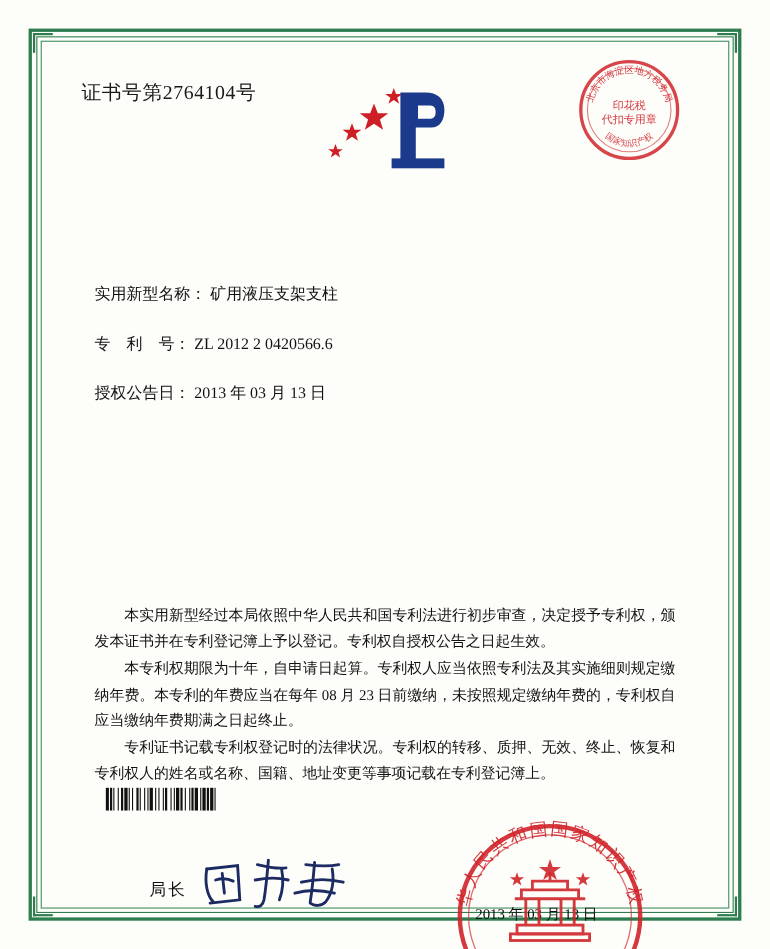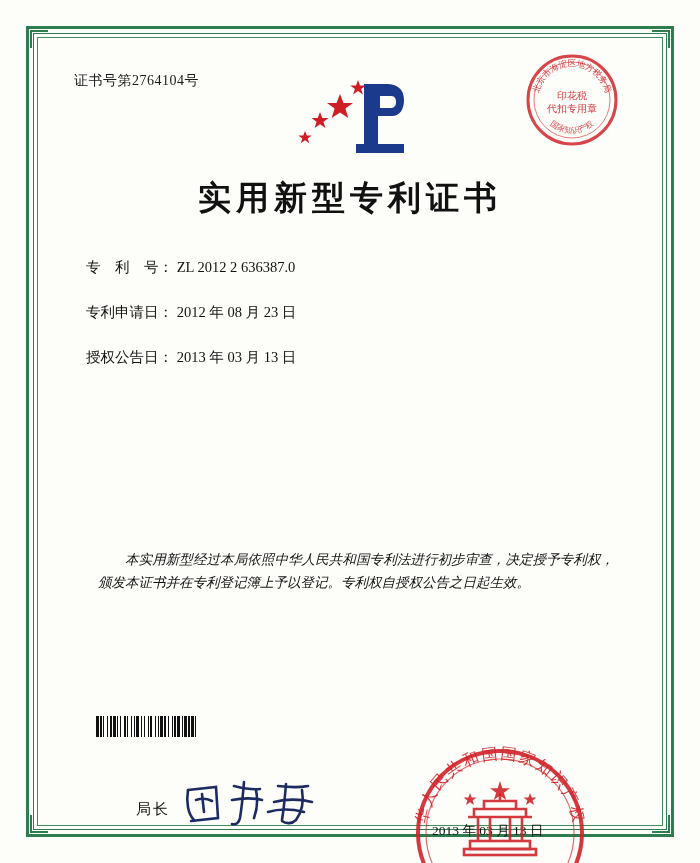--- a/index.html
+++ b/index.html
@@ -56,21 +56,21 @@
   }
   .corner.tl { left: 30px; top: 30px; border-right: none; border-bottom: none; }
   .corner.tr { right: 30px; top: 30px; border-left: none; border-bottom: none; }
   .corner.bl { left: 30px; bottom: 30px; border-right: none; border-top: none; }
   .corner.br { right: 30px; bottom: 30px; border-left: none; border-top: none; }
 
   .cert-number {
     position: absolute;
     left: 74px;
     top: 72px;
-    font-size: 14px;
+    font-size: 18px;
     color: #1a1a1a;
     letter-spacing: 0.5px;
   }
 
   
   .logo {
     position: absolute;
     left: 296px;
     top: 76px;
     width: 110px;
@@ -113,23 +113,22 @@
     position: absolute;
     left: 86px;
     top: 548px;
     width: 528px;
     font-size: 13.5px;
     line-height: 1.72;
     color: #111;
     text-align: justify;
   }
   .body-text p {
-    margin: 0 0 2px 12px;
+    margin: 0 0 2px 0;
     text-indent: 2em;
-    font-style: italic;
   }
 
   
   .barcode {
     position: absolute;
     left: 96px;
     top: 716px;
     width: 185px;
     height: 21px;
     overflow: hidden;
@@ -202,39 +201,40 @@
       <polygon points="44,18 47.5,27 57,27 49.4,32.6 52.3,42 44,36.4 35.7,42 38.6,32.6 31,27 40.5,27"></polygon>
       <polygon points="24,36 26.3,42 32.6,42 27.5,45.7 29.4,52 24,48.3 18.6,52 20.5,45.7 15.4,42 21.7,42"></polygon>
       <polygon points="9,55 10.8,59.6 15.7,59.6 11.7,62.5 13.2,67.2 9,64.3 4.8,67.2 6.3,62.5 2.3,59.6 7.2,59.6"></polygon>
       <polygon points="62,4 64,9.5 69.8,9.5 65.1,12.9 66.9,18.4 62,15 57.1,18.4 58.9,12.9 54.2,9.5 60,9.5"></polygon>
     </g>
     <path d="M68 8 L68 76 L82 76 L82 40 L96 40 C104 40 108 33 108 24 C108 13 101 8 91 8 Z" fill="#1b3a8c"></path>
     <path d="M84 20 L95 20 C99 20 100 23 100 26 C100 30 98 32 94 32 L84 32 Z" fill="#fdfdfa"></path>
     <rect x="60" y="68" width="48" height="9" fill="#1b3a8c"></rect>
   </svg>
 
-  <div class="title">实用新型专利证书</div>
 
   <div class="fields">
     <div class="field">
-      <span class="lbl">专　利　号：</span>
-      <span class="val">ZL 2012 2 636387.0</span>
+      <span class="lbl">实用新型名称：</span>
+      <span class="val">矿用液压支架支柱</span>
     </div>
     <div class="field">
-      <span class="lbl">专利申请日：</span>
-      <span class="val">2012 年 08 月 23 日</span>
+      <span class="lbl">专　利　号：</span>
+      <span class="val">ZL 2012 2 0420566.6</span>
     </div>
     <div class="field">
       <span class="lbl">授权公告日：</span>
       <span class="val">2013 年 03 月 13 日</span>
     </div>
   </div>
 
   <div class="body-text">
     <p>本实用新型经过本局依照中华人民共和国专利法进行初步审查，决定授予专利权，颁发本证书并在专利登记簿上予以登记。专利权自授权公告之日起生效。</p>
+    <p>本专利权期限为十年，自申请日起算。专利权人应当依照专利法及其实施细则规定缴纳年费。本专利的年费应当在每年 08 月 23 日前缴纳，未按照规定缴纳年费的，专利权自应当缴纳年费期满之日起终止。</p>
+    <p>专利证书记载专利权登记时的法律状况。专利权的转移、质押、无效、终止、恢复和专利权人的姓名或名称、国籍、地址变更等事项记载在专利登记簿上。</p>
   </div>
 
   <div class="barcode"><i style="width:3px"></i><i style="width:1px;background:transparent"></i><i style="width:2px"></i><i style="width:1px;background:transparent"></i><i style="width:1px"></i><i style="width:3px;background:transparent"></i><i style="width:1px"></i><i style="width:2px;background:transparent"></i><i style="width:2px"></i><i style="width:1px;background:transparent"></i><i style="width:3px"></i><i style="width:1px;background:transparent"></i><i style="width:1px"></i><i style="width:2px;background:transparent"></i><i style="width:1px"></i><i style="width:3px;background:transparent"></i><i style="width:2px"></i><i style="width:1px;background:transparent"></i><i style="width:1px"></i><i style="width:3px;background:transparent"></i><i style="width:1px"></i><i style="width:2px;background:transparent"></i><i style="width:1px"></i><i style="width:1px;background:transparent"></i><i style="width:3px"></i><i style="width:2px;background:transparent"></i><i style="width:1px"></i><i style="width:2px;background:transparent"></i><i style="width:1px"></i><i style="width:3px;background:transparent"></i><i style="width:1px"></i><i style="width:1px;background:transparent"></i><i style="width:2px"></i><i style="width:3px;background:transparent"></i><i style="width:1px"></i><i style="width:2px;background:transparent"></i><i style="width:1px"></i><i style="width:1px;background:transparent"></i><i style="width:3px"></i><i style="width:1px;background:transparent"></i><i style="width:2px"></i><i style="width:2px;background:transparent"></i><i style="width:1px"></i><i style="width:3px;background:transparent"></i><i style="width:1px"></i><i style="width:1px;background:transparent"></i><i style="width:2px"></i><i style="width:1px;background:transparent"></i><i style="width:3px"></i><i style="width:2px;background:transparent"></i><i style="width:1px"></i><i style="width:1px;background:transparent"></i><i style="width:3px"></i><i style="width:1px;background:transparent"></i><i style="width:2px"></i><i style="width:1px;background:transparent"></i><i style="width:3px"></i><i style="width:1px;background:transparent"></i><i style="width:1px"></i><i style="width:2px;background:transparent"></i></div>
 
   <div class="director">局长</div>
 
   <svg class="signature" viewBox="0 0 136 50">
     <g stroke="#1d2b63" fill="none" stroke-width="2.6" stroke-linecap="round">
       <path d="M6 12 C4 24 6 36 12 42"></path>
       <path d="M6 12 L34 9 L36 40 L9 43"></path>

